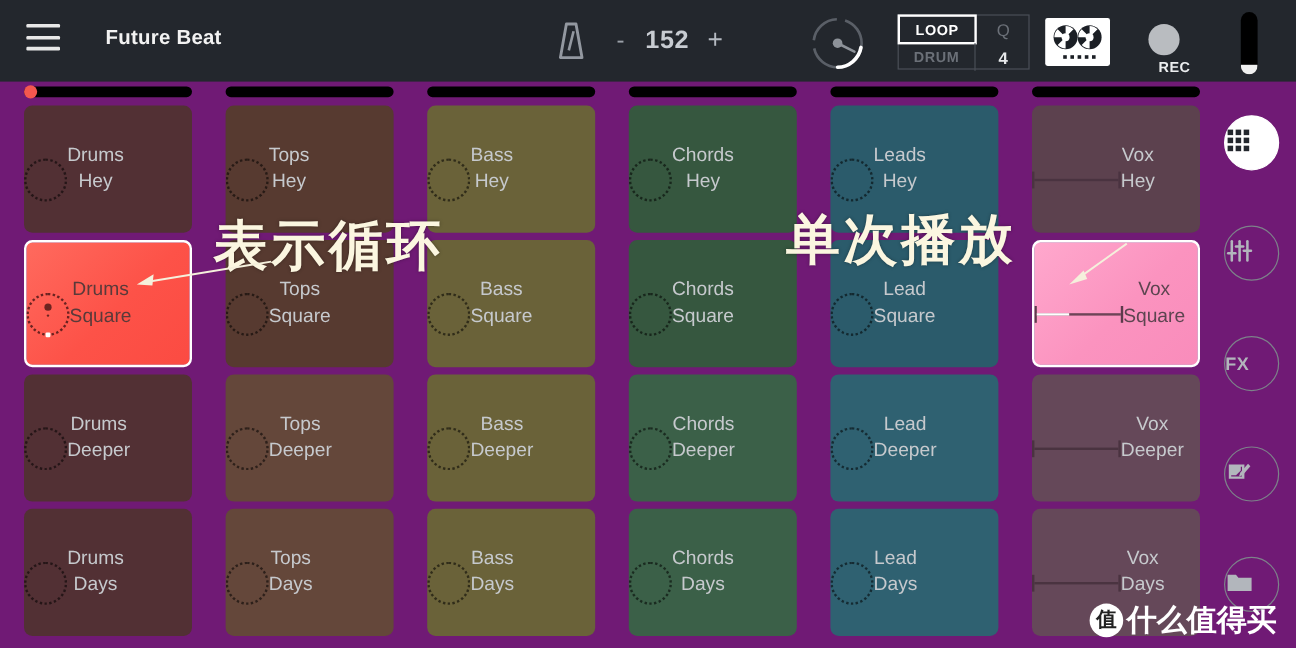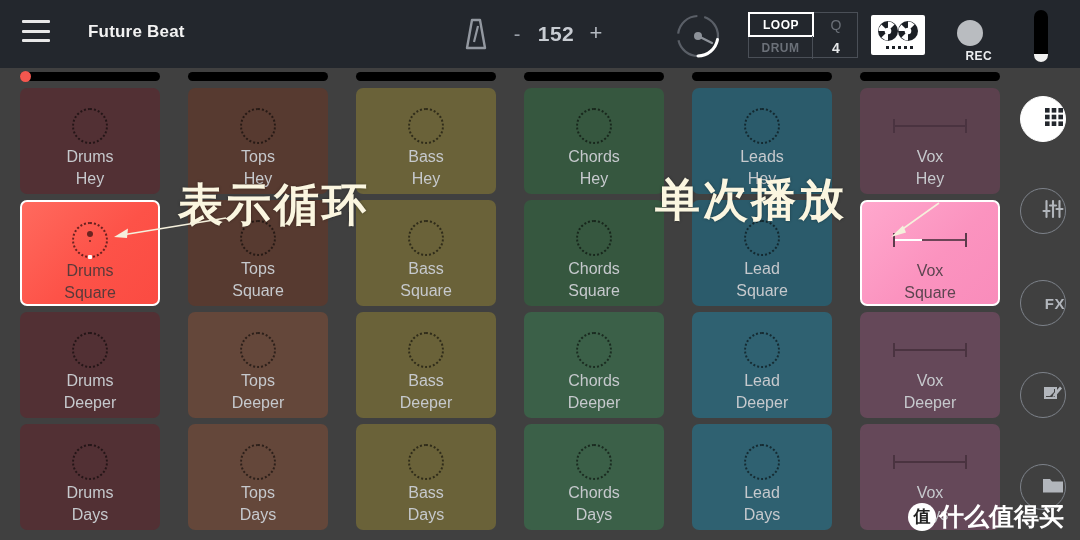--- a/index.html
+++ b/index.html
@@ -5,21 +5,21 @@
   * { box-sizing: border-box; margin: 0; padding: 0; }
   html, body {
     width: 1080px; height: 540px;
     background: #20242a;
     font-family: "Liberation Sans", "DejaVu Sans", sans-serif;
     overflow: hidden;
   }
   #app {
     position: relative;
     width: 1080px; height: 540px;
-    background: #404040;
+    background: #701a75;
   }
 
   
   .topbar {
     position: absolute; left: 0; top: 0;
     width: 1080px; height: 68px;
     background: #23272d;
   }
   .hamburger {
     position: absolute; left: 22px; top: 20px;
@@ -127,21 +127,21 @@
     position: absolute; left: 0; top: -1px;
     width: 11px; height: 11px; border-radius: 50%;
     background: #f4574f;
   }
 
   
   .grid { position: absolute; left: 0; top: 88px; width: 1006px; height: 452px; }
   .pad {
     position: absolute;
     border-radius: 7px;
-    display: flex; flex-direction: column;
+    display: flex; flex-direction: row;
     align-items: center; justify-content: flex-start;
     overflow: hidden;
   }
   .pad .ind { margin-top: 18px; height: 40px; display:flex; align-items:center; justify-content:center; }
   .pad .lbl {
     text-align: center; line-height: 22px; font-size: 16px;
     color: #c6c9cd;
   }
   .pad.active .lbl { color: #5a3a3a; }
   .pad.active-vox .lbl { color: #5d4550; }
@@ -185,21 +185,21 @@
   .oneshot .prog {
     position: absolute; left: 2px; top: 6px; height: 2px; background: #ffffff;
   }
 
   
   .rail { position: absolute; left: 1006px; top: 88px; width: 74px; height: 452px; }
   .rbtn {
     position: absolute; left: 14px;
     width: 46px; height: 46px; border-radius: 50%;
     border: 1px solid #7d828a;
-    display: flex; align-items: center; justify-content: flex-end;
+    display: flex; align-items: center; justify-content: flex-start;
     color: #b2b6bc;
   }
   .rbtn.on { background: #ffffff; border-color: #ffffff; color: #23272d; }
   .rbtn .fxtxt { font-size: 15px; font-weight: bold; letter-spacing: .5px; }
 
   
   .anno {
     position: absolute;
     color: #fbf6e0;
     font-family: "DejaVu Sans", "Liberation Sans", sans-serif;

